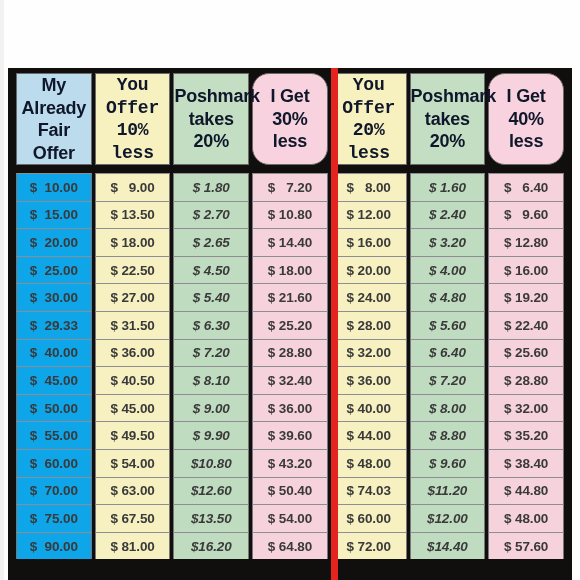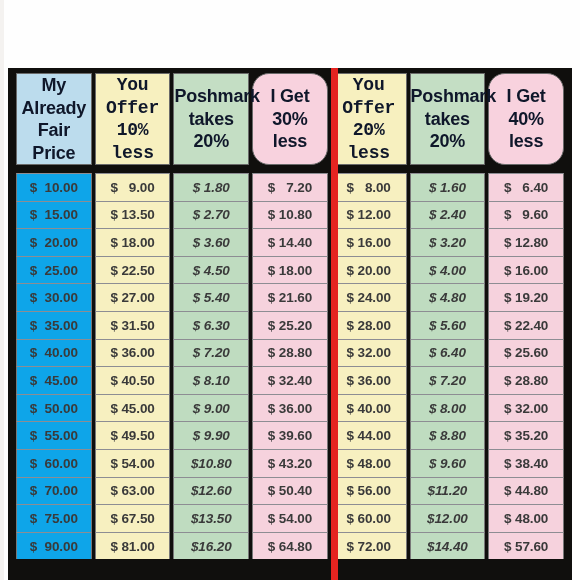--- a/index.html
+++ b/index.html
@@ -112,21 +112,21 @@
 <div id="screenshot">
 
   <div id="left-edge"></div>
 
   <div id="table-frame">
     <table class="price-table">
       <thead>
         <tr class="header-row">
           <th class="h-blue">
             <span>My Already</span>
-            <span class="line2">Fair Price</span>
+            <span class="line2">Fair Offer</span>
           </th>
           <th class="h-yellow">
             <span>You Offer</span>
             <span class="line2">10% less</span>
           </th>
           <th class="h-green">
             <span>Poshmark</span>
             <span class="line2">takes 20%</span>
           </th>
           <th class="h-pink">
@@ -165,21 +165,21 @@
             <td class="c-yellow">$ 13.50</td>
             <td class="c-green">$ 2.70</td>
             <td class="c-pink">$ 10.80</td>
             <td class="c-yellow">$ 12.00</td>
             <td class="c-green">$ 2.40</td>
             <td class="c-pink">$   9.60</td>
           </tr>
           <tr class="data-row">
             <td class="c-blue">$  20.00</td>
             <td class="c-yellow">$ 18.00</td>
-            <td class="c-green">$ 3.60</td>
+            <td class="c-green">$ 2.65</td>
             <td class="c-pink">$ 14.40</td>
             <td class="c-yellow">$ 16.00</td>
             <td class="c-green">$ 3.20</td>
             <td class="c-pink">$ 12.80</td>
           </tr>
           <tr class="data-row">
             <td class="c-blue">$  25.00</td>
             <td class="c-yellow">$ 22.50</td>
             <td class="c-green">$ 4.50</td>
             <td class="c-pink">$ 18.00</td>
@@ -190,21 +190,21 @@
           <tr class="data-row">
             <td class="c-blue">$  30.00</td>
             <td class="c-yellow">$ 27.00</td>
             <td class="c-green">$ 5.40</td>
             <td class="c-pink">$ 21.60</td>
             <td class="c-yellow">$ 24.00</td>
             <td class="c-green">$ 4.80</td>
             <td class="c-pink">$ 19.20</td>
           </tr>
           <tr class="data-row">
-            <td class="c-blue">$  35.00</td>
+            <td class="c-blue">$  29.33</td>
             <td class="c-yellow">$ 31.50</td>
             <td class="c-green">$ 6.30</td>
             <td class="c-pink">$ 25.20</td>
             <td class="c-yellow">$ 28.00</td>
             <td class="c-green">$ 5.60</td>
             <td class="c-pink">$ 22.40</td>
           </tr>
           <tr class="data-row">
             <td class="c-blue">$  40.00</td>
             <td class="c-yellow">$ 36.00</td>
@@ -248,21 +248,21 @@
             <td class="c-pink">$ 43.20</td>
             <td class="c-yellow">$ 48.00</td>
             <td class="c-green">$ 9.60</td>
             <td class="c-pink">$ 38.40</td>
           </tr>
           <tr class="data-row">
             <td class="c-blue">$  70.00</td>
             <td class="c-yellow">$ 63.00</td>
             <td class="c-green">$12.60</td>
             <td class="c-pink">$ 50.40</td>
-            <td class="c-yellow">$ 56.00</td>
+            <td class="c-yellow">$ 74.03</td>
             <td class="c-green">$11.20</td>
             <td class="c-pink">$ 44.80</td>
           </tr>
           <tr class="data-row">
             <td class="c-blue">$  75.00</td>
             <td class="c-yellow">$ 67.50</td>
             <td class="c-green">$13.50</td>
             <td class="c-pink">$ 54.00</td>
             <td class="c-yellow">$ 60.00</td>
             <td class="c-green">$12.00</td>

